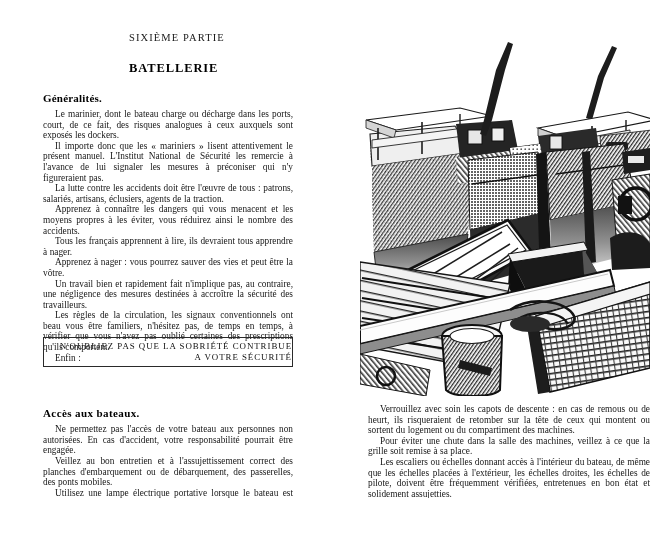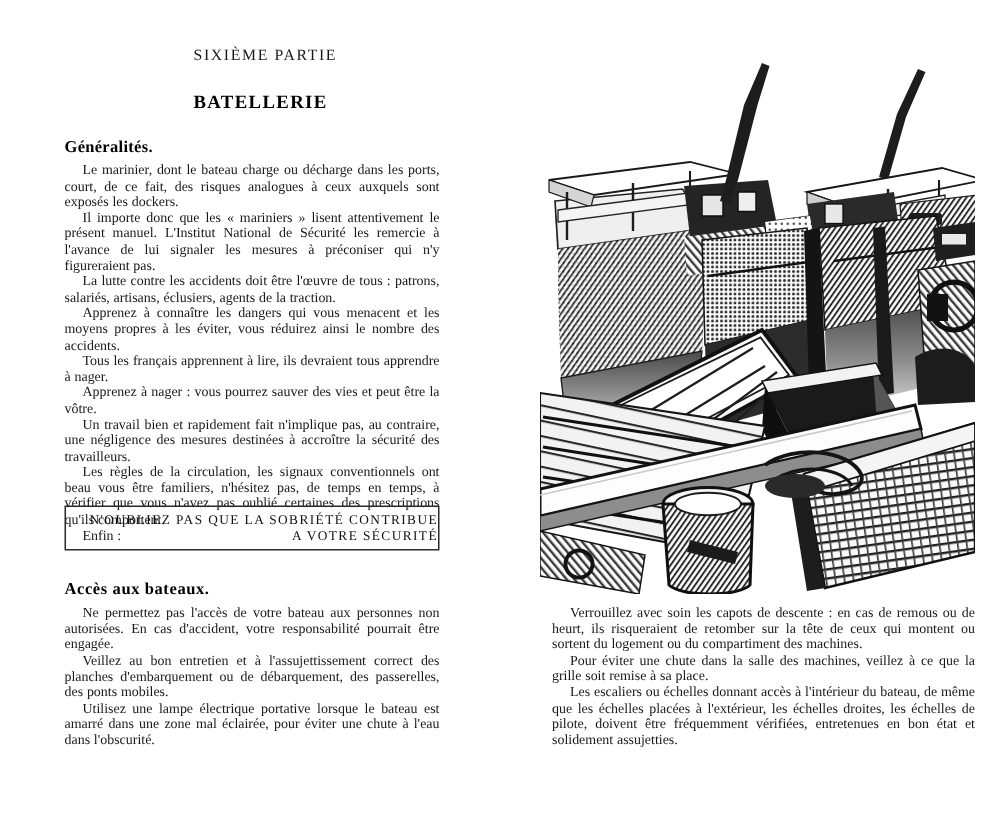--- a/index.html
+++ b/index.html
@@ -89,21 +89,21 @@
   .slogan-line {
     font-size: 8.9px;
     letter-spacing: 0.95px;
     line-height: 11.5px;
     text-align: center;
     color: #111111;
     white-space: nowrap;
   }
 
   
-  .after-box { margin-top: 24px; }
+  .after-box { margin-top: 44px; }
 
   
   .folio {
     position: absolute;
     font-size: 9.5px;
     color: #222222;
     padding-left: 31px;
   }
   .folio-left  { left: 43px;  top: 503px; }
   .folio-right { left: 635px; top: 503px; margin-left: 11px; }

